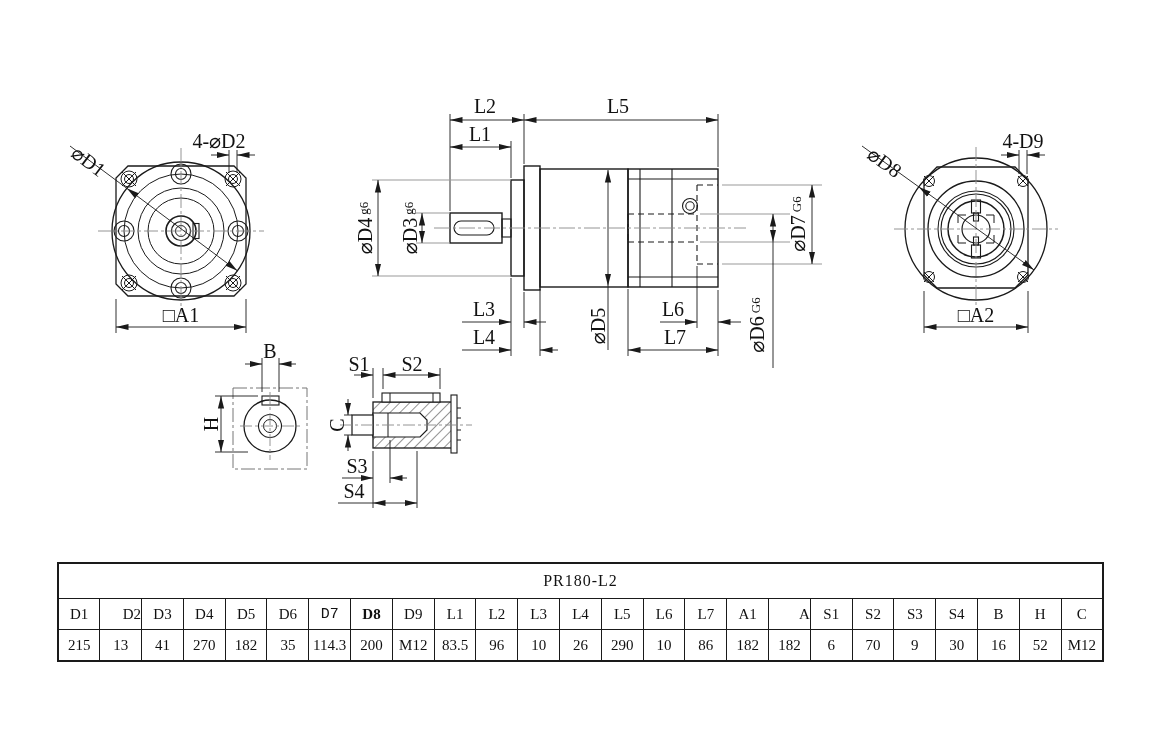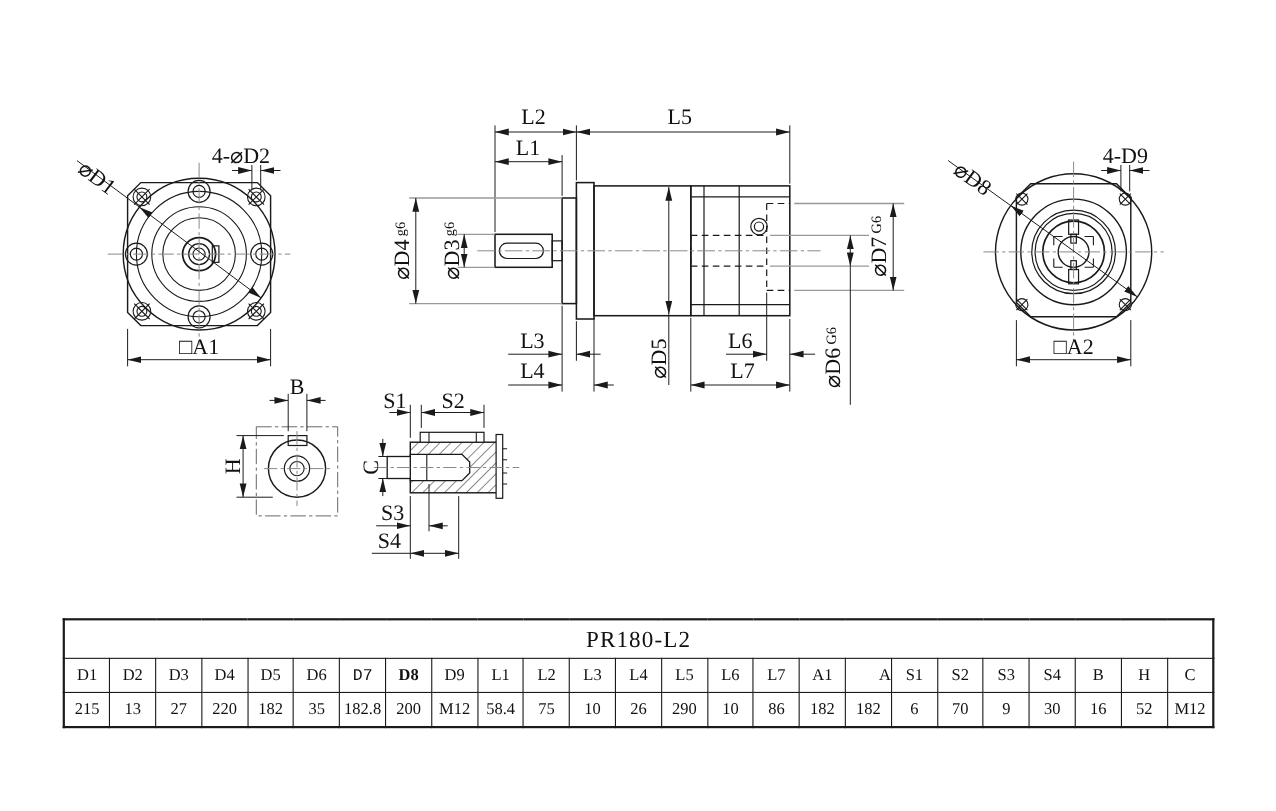--- a/index.html
+++ b/index.html
@@ -6,21 +6,21 @@
   .sheet{position:relative;width:1160px;height:737px;background:#fff;overflow:hidden;
          font-family:"Liberation Serif","DejaVu Serif",serif;}
   svg{position:absolute;left:0;top:0;}
   svg text{fill:#111;font-family:"Liberation Serif","DejaVu Serif","DejaVu Sans",serif;font-size:20px;}
   svg text.fitlbl tspan.fit, svg tspan.fit{font-size:13px;}
   .dimtbl-wrap{position:absolute;left:57px;top:562px;width:1047px;}
   table.dimtbl{border-collapse:collapse;table-layout:fixed;width:1047px;
                font-family:"Liberation Serif","DejaVu Serif",serif;color:#111;}
   table.dimtbl td{border:1px solid #1a1a1a;text-align:center;vertical-align:middle;
                   font-size:15px;padding:0;height:30px;overflow:hidden;white-space:nowrap;}
-  table.dimtbl td.title{font-size:21px;height:34px;letter-spacing:1px;margin-left:16px;}
+  table.dimtbl td.title{font-size:16px;height:34px;letter-spacing:1px;margin-left:16px;}
   table.dimtbl{border:2px solid #1a1a1a;}
 </style>
 </head>
 <body>
 
 <div class="sheet">
 <svg width="1160" height="548" viewBox="0 0 1160 548">
   <defs>
     <marker id="ae" orient="auto" markerUnits="userSpaceOnUse" markerWidth="14" markerHeight="9" refX="12.5" refY="4.5">
       <path d="M12.5,4.5 L0,1.4 L0,7.6 Z" fill="#1a1a1a"></path>
@@ -306,21 +306,21 @@
 </svg>
 
 <div class="dimtbl-wrap">
   <table class="dimtbl">
     <tbody>
       <tr>
         <td class="title" colspan="25">PR180-L2</td>
       </tr>
       <tr id="dim-header-row">
             <td style="width: 44px; margin-left: 38px;">D1</td>
-            <td style="width: 40px;">D2</td>
+            <td style="width: 40px; text-align: right;">D2</td>
             <td style="width: 40px;">D3</td>
             <td style="width: 45px;">D4</td>
             <td style="width: 50px;">D5</td>
             <td style="width: 38px;">D6</td>
             <td style="width: 65px; font-family: Liberation Mono, monospace;">D7</td>
             <td style="width: 43px; font-weight: bold;">D8</td>
             <td style="width: 38px;">D9</td>
             <td style="width: 54px;">L1</td>
             <td style="width: 53px;">L2</td>
             <td style="width: 35px;">L3</td>
@@ -334,29 +334,29 @@
             <td style="width: 38px;">S2</td>
             <td style="width: 34px;">S3</td>
             <td style="width: 36px;">S4</td>
             <td style="width: 29px;">B</td>
             <td style="width: 45px;">H</td>
             <td style="width: 34px;">C</td>
           </tr>
       <tr id="dim-value-row">
             <td>215</td>
             <td>13</td>
-            <td>27</td>
-            <td>220</td>
+            <td>41</td>
+            <td>270</td>
             <td>182</td>
             <td>35</td>
-            <td>182.8</td>
+            <td>114.3</td>
             <td>200</td>
             <td>M12</td>
-            <td>58.4</td>
-            <td>75</td>
+            <td>83.5</td>
+            <td>96</td>
             <td>10</td>
             <td>26</td>
             <td>290</td>
             <td>10</td>
             <td>86</td>
             <td>182</td>
             <td>182</td>
             <td>6</td>
             <td>70</td>
             <td>9</td>

